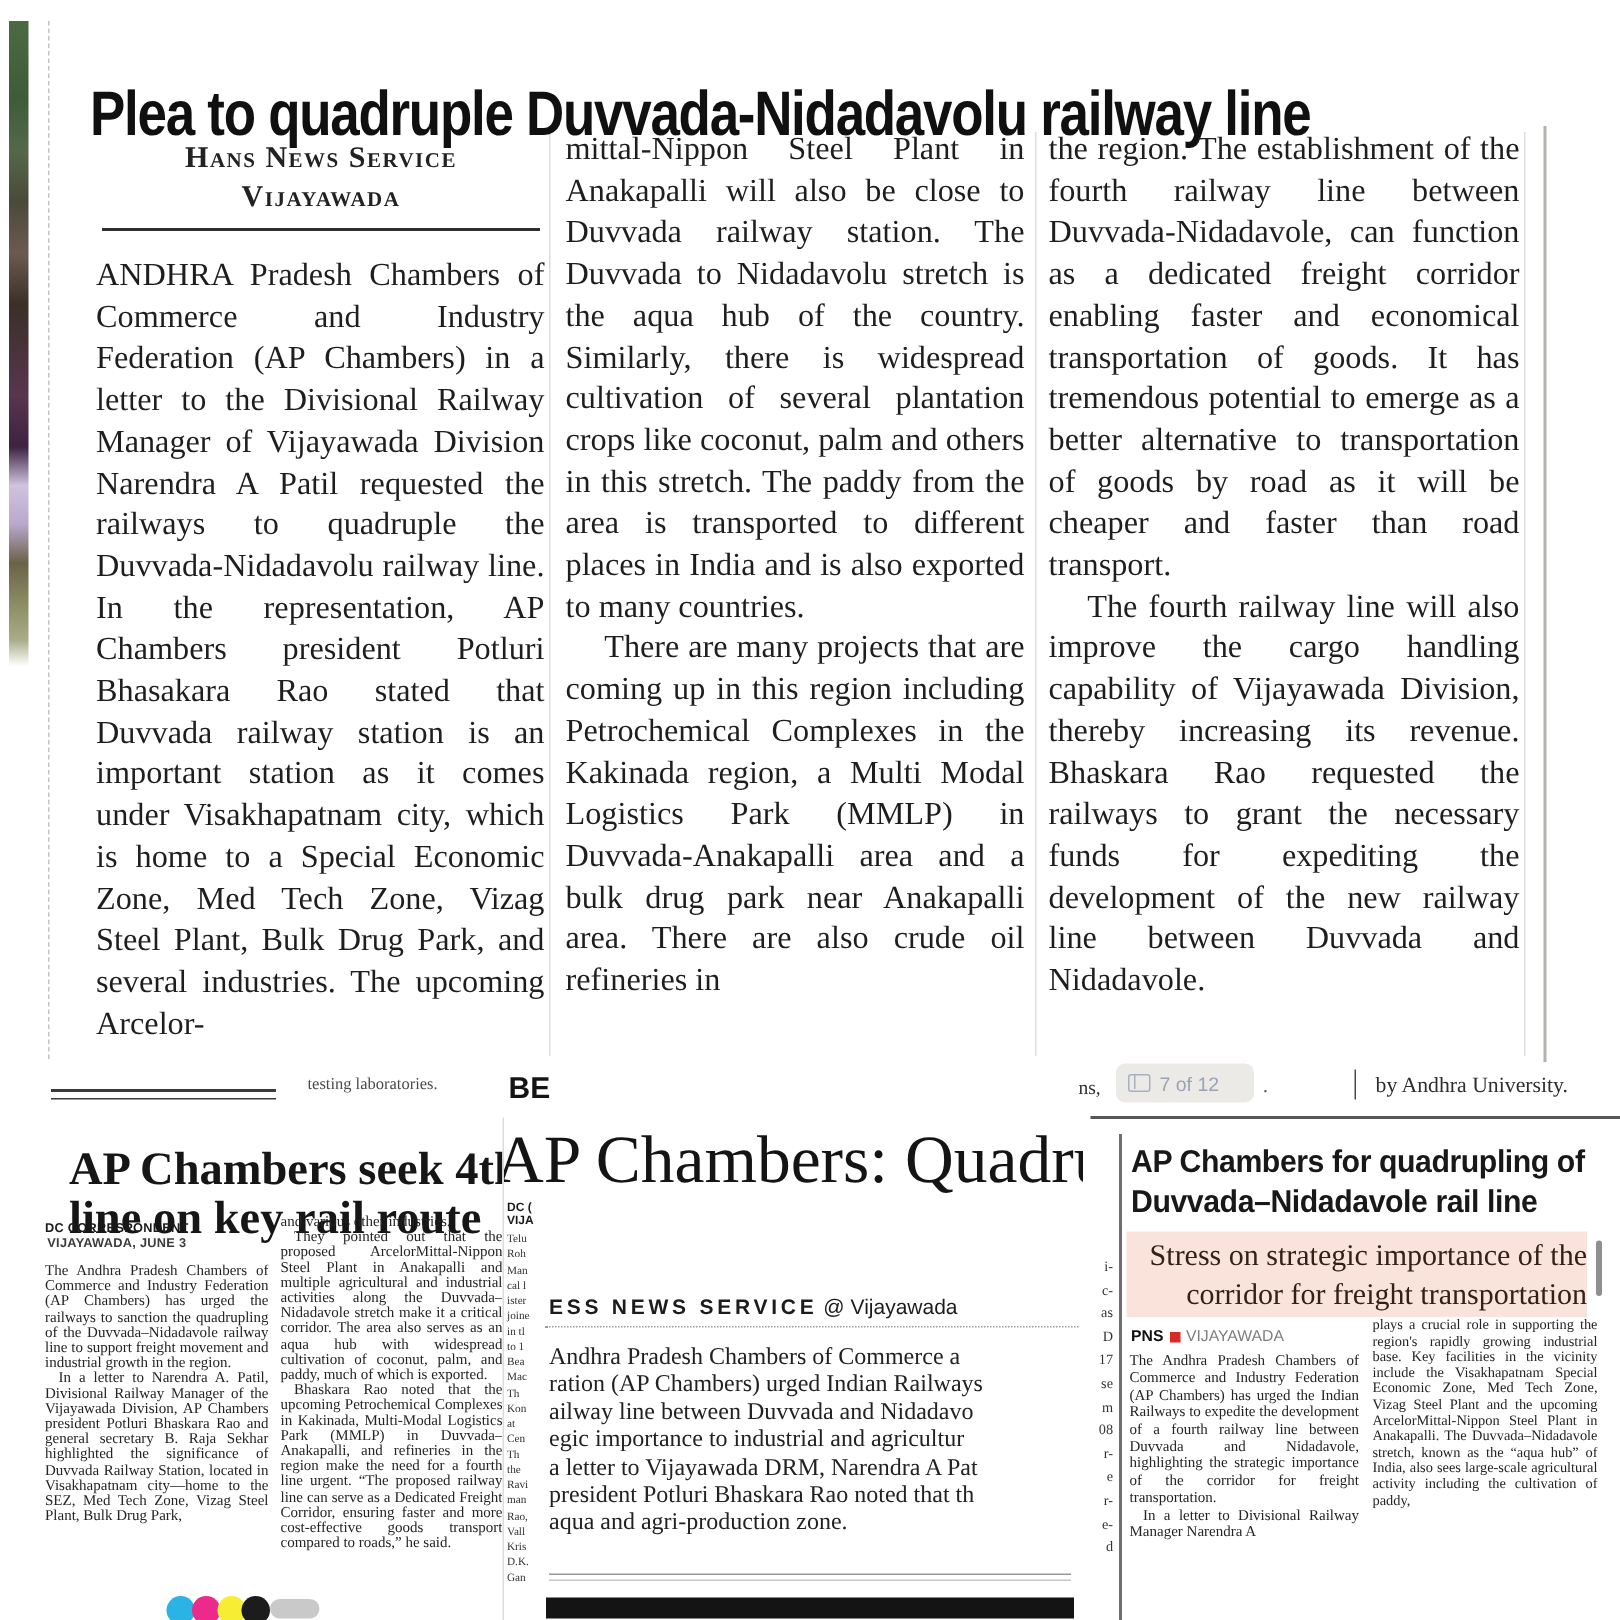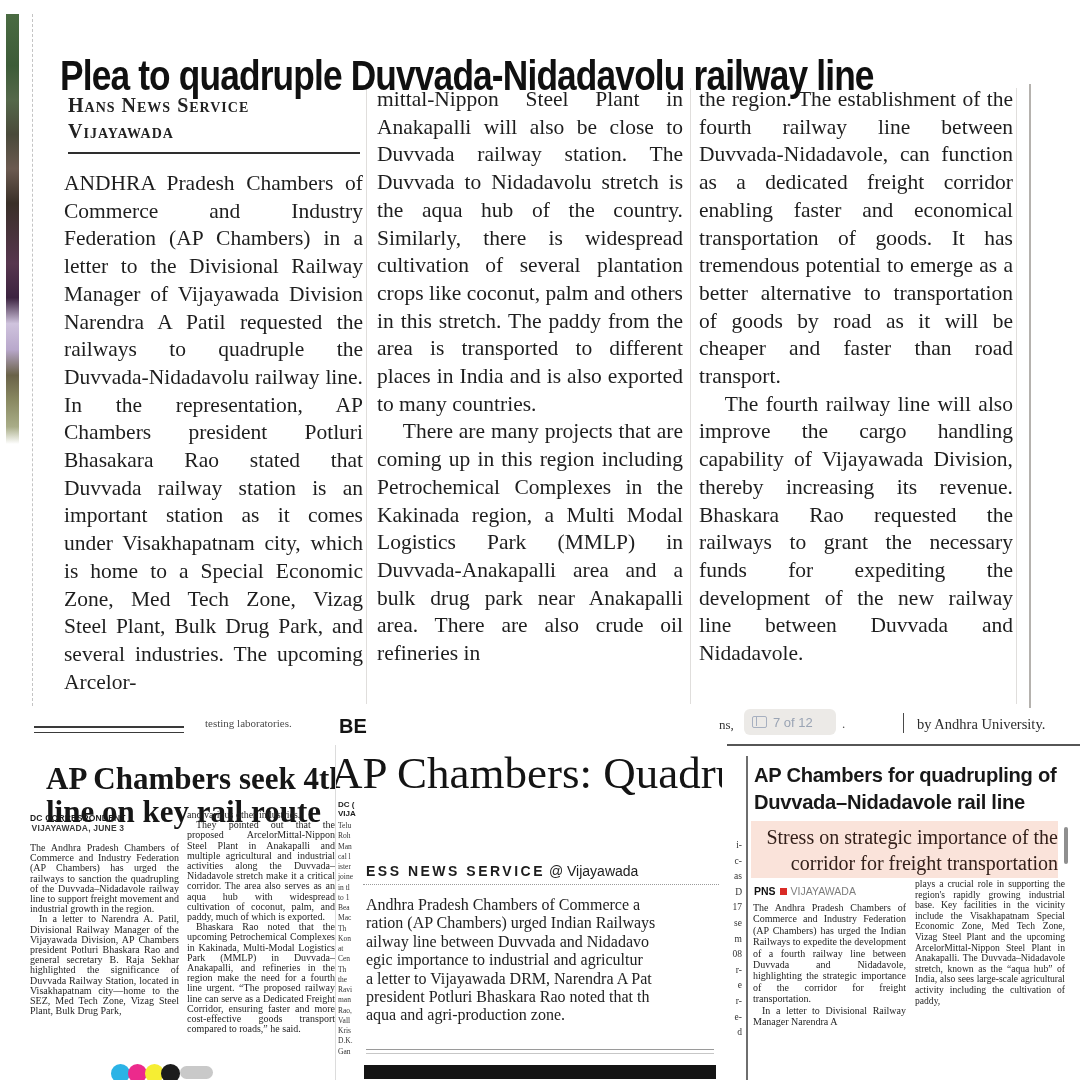--- a/index.html
+++ b/index.html
@@ -13,21 +13,21 @@
       #6b5a50 36%,#3a3028 44%,#57364e 58%,#3c2340 66%,#cfc3dd 72%,#b9a8cc 78%,
       #6a6248 84%,#8a8a62 90%,#a9ad88 96%,#ffffff 100%);}
   .dotted-vline{left:32px;top:14px;width:0;height:692px;border-left:1px dashed #c4c4c4;}
   .col-rule{width:0;border-left:1px solid #e0dedc;}
   .page-edge{left:1029px;top:84px;width:2px;height:624px;background:#b5b2ae;}
 
   .main-headline{left:60px;top:24px;width:1010px;font-family:"Liberation Sans",sans-serif;
     font-weight:700;font-size:42px;letter-spacing:-1px;color:#101010;
     transform:scaleX(0.84);transform-origin:left top;white-space:nowrap;}
 
-  .hans-byline{left:68px;top:92px;width:292px;font-variant:small-caps;
+  .hans-byline{left:68px;top:92px;width:292px;text-align:center;font-variant:small-caps;
     font-weight:600;font-size:20px;letter-spacing:1px;color:#222;line-height:26px;}
   .byline-rule{left:68px;top:152px;width:292px;height:0;border-top:2px solid #2e2e2e;}
 
   .news-col{font-size:21.5px;line-height:27.7px;text-align:justify;color:#1e1e1e;}
   .news-col p{margin:0;}
   .news-col p.indent{text-indent:1.2em;}
   .col1{left:64px;top:170px;width:299px;}
   .col2{left:377px;top:86px;width:306px;}
   .col3{left:699px;top:86px;width:314px;}
 

